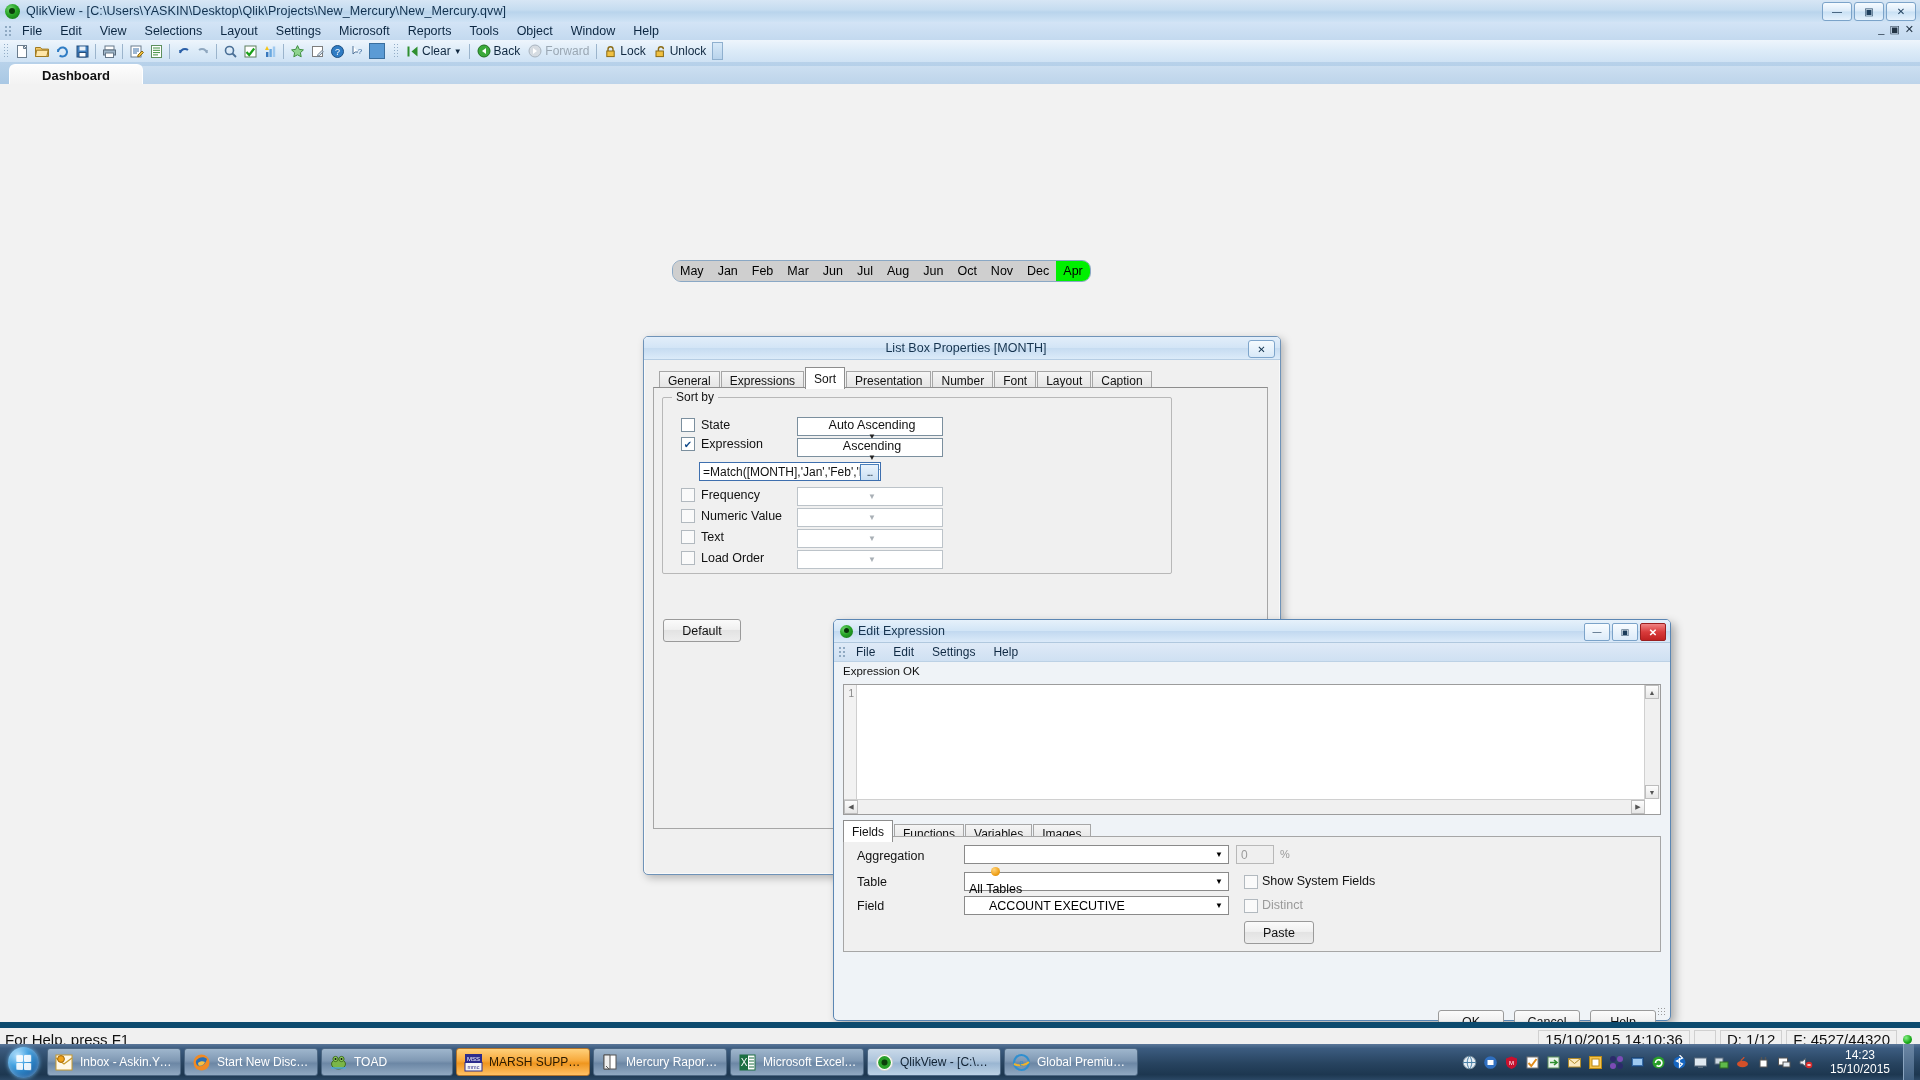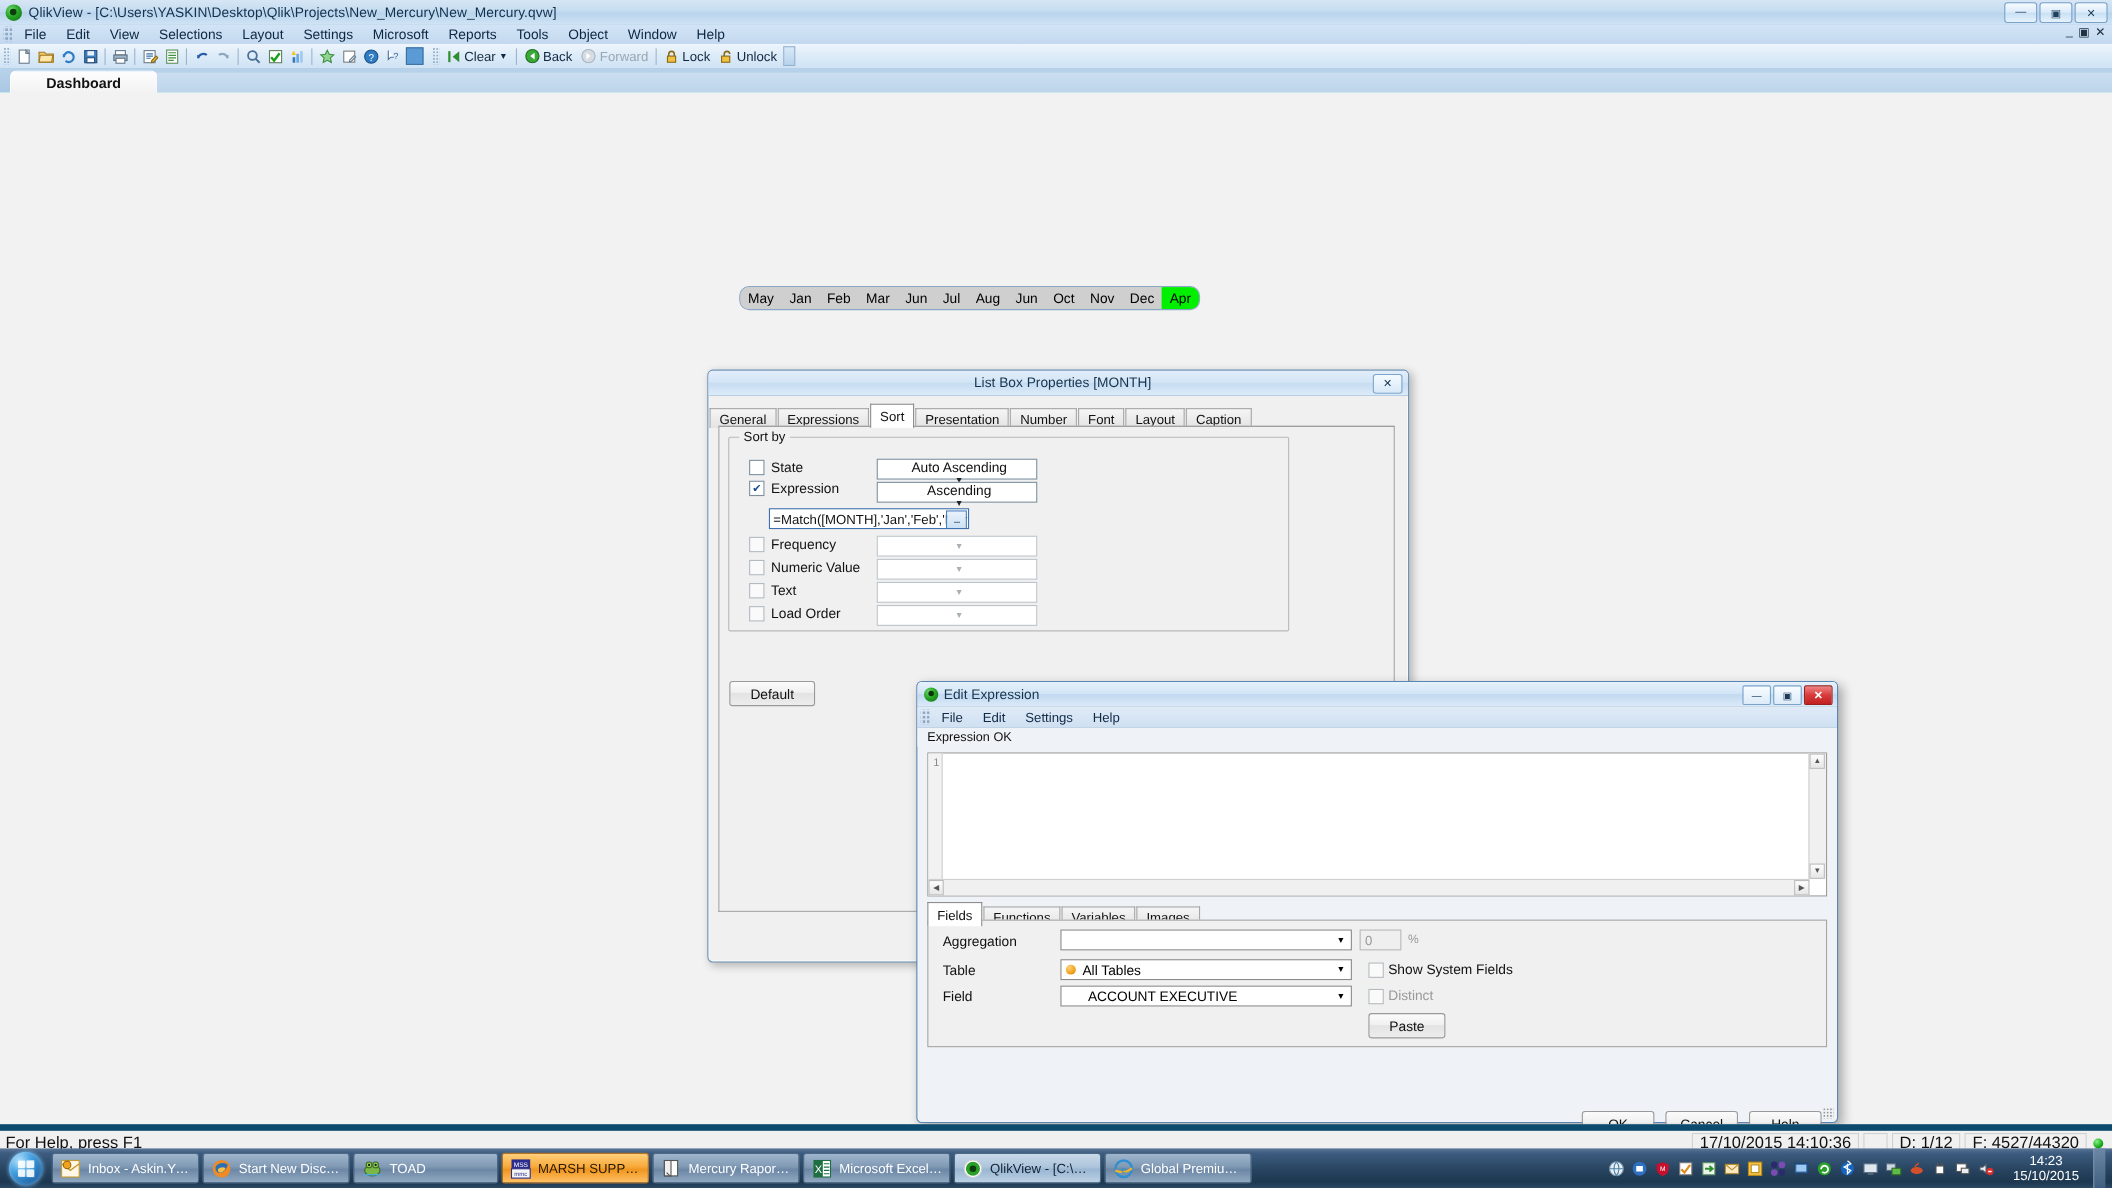--- a/index.html
+++ b/index.html
@@ -125,21 +125,21 @@
     border-bottom:1px solid #b6cde3;
     justify-content:center;
   }
   #lbprops .dlg-title{ font-size:12.5px;color:#16344f;margin-left:8px;}
   .dlg-close{
     position:absolute;right:5px;top:3px;width:25px;height:16px;
     background:linear-gradient(to bottom,#f4fafe,#d8e9f8);
     border:1px solid #7ea5cb;border-radius:3px;
     display:flex;align-items:center;justify-content:center;font-size:10px;color:#12334f;
   }
-  .tabrow{ position:absolute; left:1px; top:32px; display:flex; align-items:flex-end; height:20px;}
+  .tabrow{ position:absolute; left:15px; top:32px; display:flex; align-items:flex-end; height:20px;}
   .ptab{
     height:16px; padding:1px 8px 0 8px; font-size:12px;color:#111;
     background:linear-gradient(to bottom,#f5f5f5,#e3e3e3);
     border:1px solid #a6a6a6; border-bottom:none;
     margin-right:1px;
     display:flex;align-items:center;
   }
   .ptab.active{
     background:#ffffff; height:20px; font-size:12px;
     border-color:#8d8d8d; position:relative; z-index:3;
@@ -651,21 +651,21 @@
         <span class="lbl" style="position:absolute;left:13px;top:12px;">Aggregation</span>
         <div style="position:absolute;left:120px;top:8px;width:265px;height:19px;background:#fff;border:1px solid #8a8a8a;display:flex;align-items:center;justify-content:space-between;padding-left:4px;box-sizing:border-box;font-size:12.5px;">
           <span></span>
           <span style="font-size:8px;padding-right:5px;">▼</span>
         </div>
         <div style="position:absolute;left:392px;top:8px;width:38px;height:19px;background:#efefef;border:1px solid #b8b8b8;font-size:12px;color:#9a9a9a;padding-left:4px;box-sizing:border-box;display:flex;align-items:center;">0</div>
         <span style="position:absolute;left:436px;top:11px;font-size:11px;color:#9a9a9a;">%</span>
 
         <span class="lbl" style="position:absolute;left:13px;top:38px;">Table</span>
         <div style="position:absolute;left:120px;top:35px;width:265px;height:19px;background:#fff;border:1px solid #8a8a8a;display:flex;align-items:center;justify-content:space-between;padding-left:4px;box-sizing:border-box;font-size:12.5px;">
-          <span style="display:flex;align-items:center;gap:6px;">
+          <span style="display:flex;align-items:center;gap:6px;flex-direction:column;">
             <span style="width:9px;height:9px;border-radius:50%;background:radial-gradient(circle at 35% 30%,#ffd27a,#f0a21a 60%,#c97c06);"></span>
             <span>All Tables</span>
           </span>
           <span style="font-size:8px;padding-right:5px;">▼</span>
         </div>
         <span class="cbx dim" style="position:absolute;left:400px;top:38px;"></span>
         <span class="lbl" style="position:absolute;left:418px;top:37px;">Show System Fields</span>
 
         <span class="lbl" style="position:absolute;left:13px;top:62px;">Field</span>
         <div style="position:absolute;left:120px;top:59px;width:265px;height:19px;background:#fff;border:1px solid #8a8a8a;display:flex;align-items:center;justify-content:space-between;padding-left:24px;box-sizing:border-box;font-size:12.5px;">
@@ -684,21 +684,21 @@
         <div class="btn" style="width:64px;height:21px;">Help</div>
       </div>
       <div style="position:absolute;right:3px;bottom:3px;width:10px;height:10px;background-image:radial-gradient(#9a9a9a 40%,transparent 41%);background-size:3px 3px;"></div>
     </div>
 
   </div>
 
   <div class="statusbar">
     <span style="margin-left:5px;">For Help, press F1</span>
     <span style="flex:1"></span>
-    <span class="sb-cell">17/10/2015 14:10:36</span>
+    <span class="sb-cell">15/10/2015 14:10:36</span>
     <span class="sb-cell" style="width:8px;"></span>
     <span class="sb-cell">D: 1/12</span>
     <span class="sb-cell">F: 4527/44320</span>
     <span class="sb-led" style="margin:0 8px 0 6px;"></span>
   </div>
 
   <div class="taskbar">
     <div class="startorb">
       <div class="orb">
         <div class="orb-flag">

